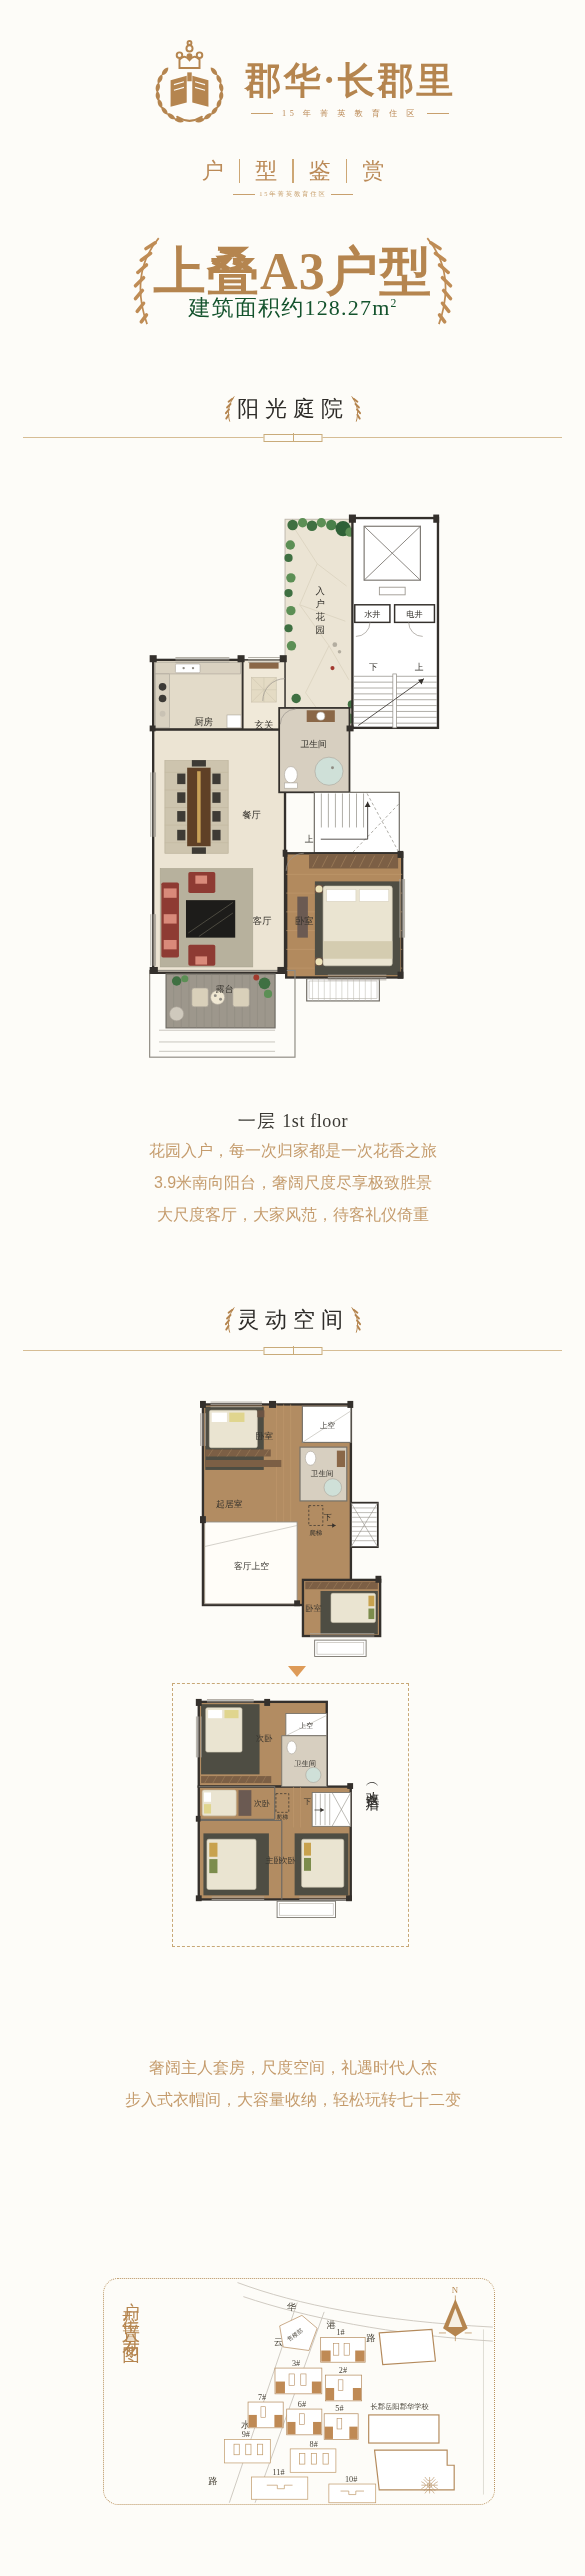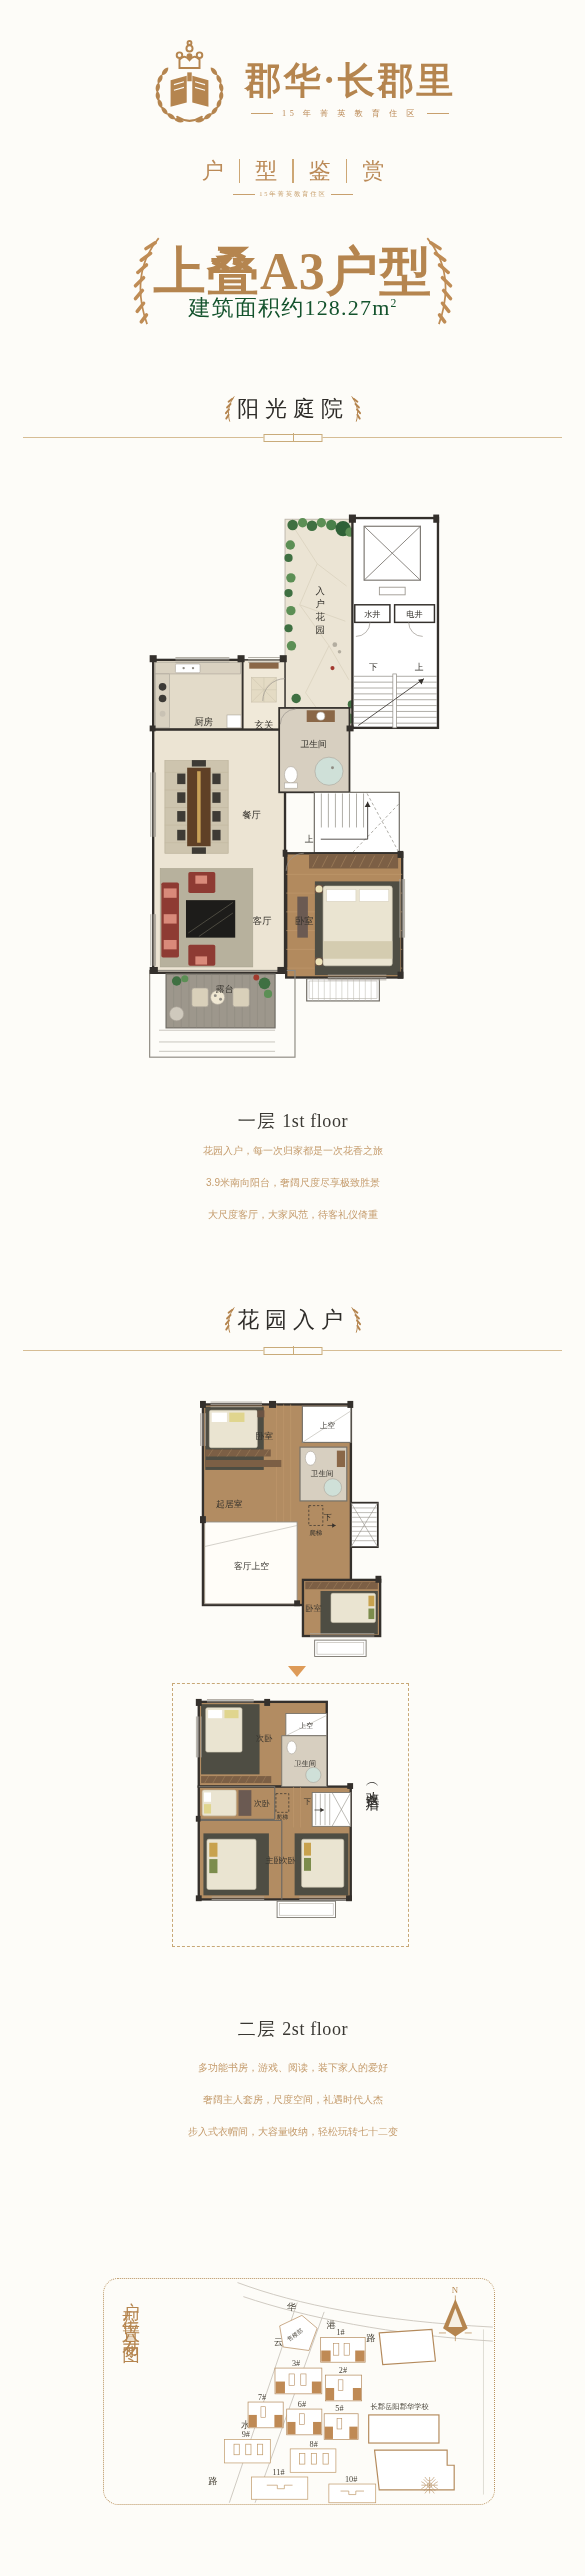--- a/index.html
+++ b/index.html
@@ -26,21 +26,21 @@
   .badge{left:0;width:586px;display:flex;justify-content:center;align-items:center;gap:0;
          color:#2e2c29;font-size:22px;letter-spacing:5.9px;font-weight:500;white-space:nowrap;}
   .divider{left:23.4px;width:539px;height:10.5px;}
   .divider .d-line{position:absolute;left:0;right:0;top:4.7px;height:0.6px;background:#d6bd95;}
   .divider .d-orn{position:absolute;left:50%;top:1.8px;transform:translateX(-50%);width:57px;height:5.9px;
                   border:0.6px solid #c9ab7a;background:#fdfcf8;}
   .divider .d-tick{position:absolute;left:50%;top:0.6px;width:0.6px;height:8.8px;background:#c9ab7a;}
   
   .floor-label{left:0;width:586px;text-align:center;font-size:18px;color:#3a3833;letter-spacing:1.2px;}
   .floor-label .en{margin-left:6px;letter-spacing:0.6px;}
-  .desc{left:0;width:586px;text-align:center;color:#c59c6d;font-size:10px;
+  .desc{left:0;width:586px;text-align:center;color:#c59c6d;font-size:16px;
         font-family:"Liberation Sans","DejaVu Sans",sans-serif;}
   .desc div{height:32px;line-height:32px;}
   
   .pl{font-family:"Liberation Serif","DejaVu Serif",serif;fill:#35322c;}
   .pll{font-family:"Liberation Serif","DejaVu Serif",serif;fill:#494439;}
   .reno-box{left:172px;top:1683px;width:237px;height:264px;border:1.2px dashed #c8a877;box-sizing:border-box;}
   .reno-tag{left:363px;top:1777px;writing-mode:vertical-rl;text-orientation:upright;
             font-size:14px;color:#2f2d2a;letter-spacing:2.9px;}
   .tri-down{left:288px;top:1666px;width:0;height:0;border-left:9.4px solid transparent;
             border-right:9.4px solid transparent;border-top:11.7px solid #de9b58;}
@@ -391,21 +391,21 @@
   <div class="abs badge" style="top:1302px">
     <svg width="13" height="36" viewBox="0 0 34 74">
       <path d="M27,4 C12,24 8,46 15,70" fill="none" stroke="#b5854f" stroke-width="2.5"></path>
       <g stroke="#b5854f" stroke-width="5" stroke-linecap="round">
         <path d="M22,10 L12,18"></path>
           <path d="M17,24 L8,33"></path>
           <path d="M13,38 L5,48"></path>
           <path d="M12,52 L6,62"></path>
       </g>
     </svg>
-    <span>花园入户</span>
+    <span>灵动空间</span>
     <svg width="13" height="36" viewBox="0 0 34 74" style="transform:scaleX(-1)">
       <path d="M27,4 C12,24 8,46 15,70" fill="none" stroke="#b5854f" stroke-width="2.5"></path>
       <g stroke="#b5854f" stroke-width="5" stroke-linecap="round">
         <path d="M22,10 L12,18"></path>
           <path d="M17,24 L8,33"></path>
           <path d="M13,38 L5,48"></path>
           <path d="M12,52 L6,62"></path>
       </g>
     </svg>
   </div>
@@ -583,25 +583,21 @@
       <rect x="333" y="2900" width="10" height="12"></rect>
         <rect x="450" y="2900" width="10" height="12"></rect>
       <rect x="333" y="3100" width="8" height="10"></rect>
         <rect x="592" y="3044" width="10" height="10"></rect>
       <rect x="333" y="3236" width="10" height="10"></rect>
         <rect x="590" y="3236" width="10" height="10"></rect>
     </g>
   </svg>
   <div class="abs reno-tag">（改造后）</div>
 
-  <div class="abs floor-label" style="top:2017px">
-    <span>二层</span><span class="en">2st floor</span>
-  </div>
   <div class="abs desc" style="top:2052px">
-    <div>多功能书房，游戏、阅读，装下家人的爱好</div>
     <div>奢阔主人套房，尺度空间，礼遇时代人杰</div>
     <div>步入式衣帽间，大容量收纳，轻松玩转七十二变</div>
   </div>
 
   <div class="abs map-box"></div>
   <svg class="abs" style="left:104px;top:2279px" width="390" height="225" viewBox="0 0 666 384">
 
     <g fill="none" stroke="#c9c4ba" stroke-width="1.5">
       <path d="M228,6 C330,44 470,72 664,82"></path>
       <path d="M238,30 C345,66 490,95 664,106"></path>

